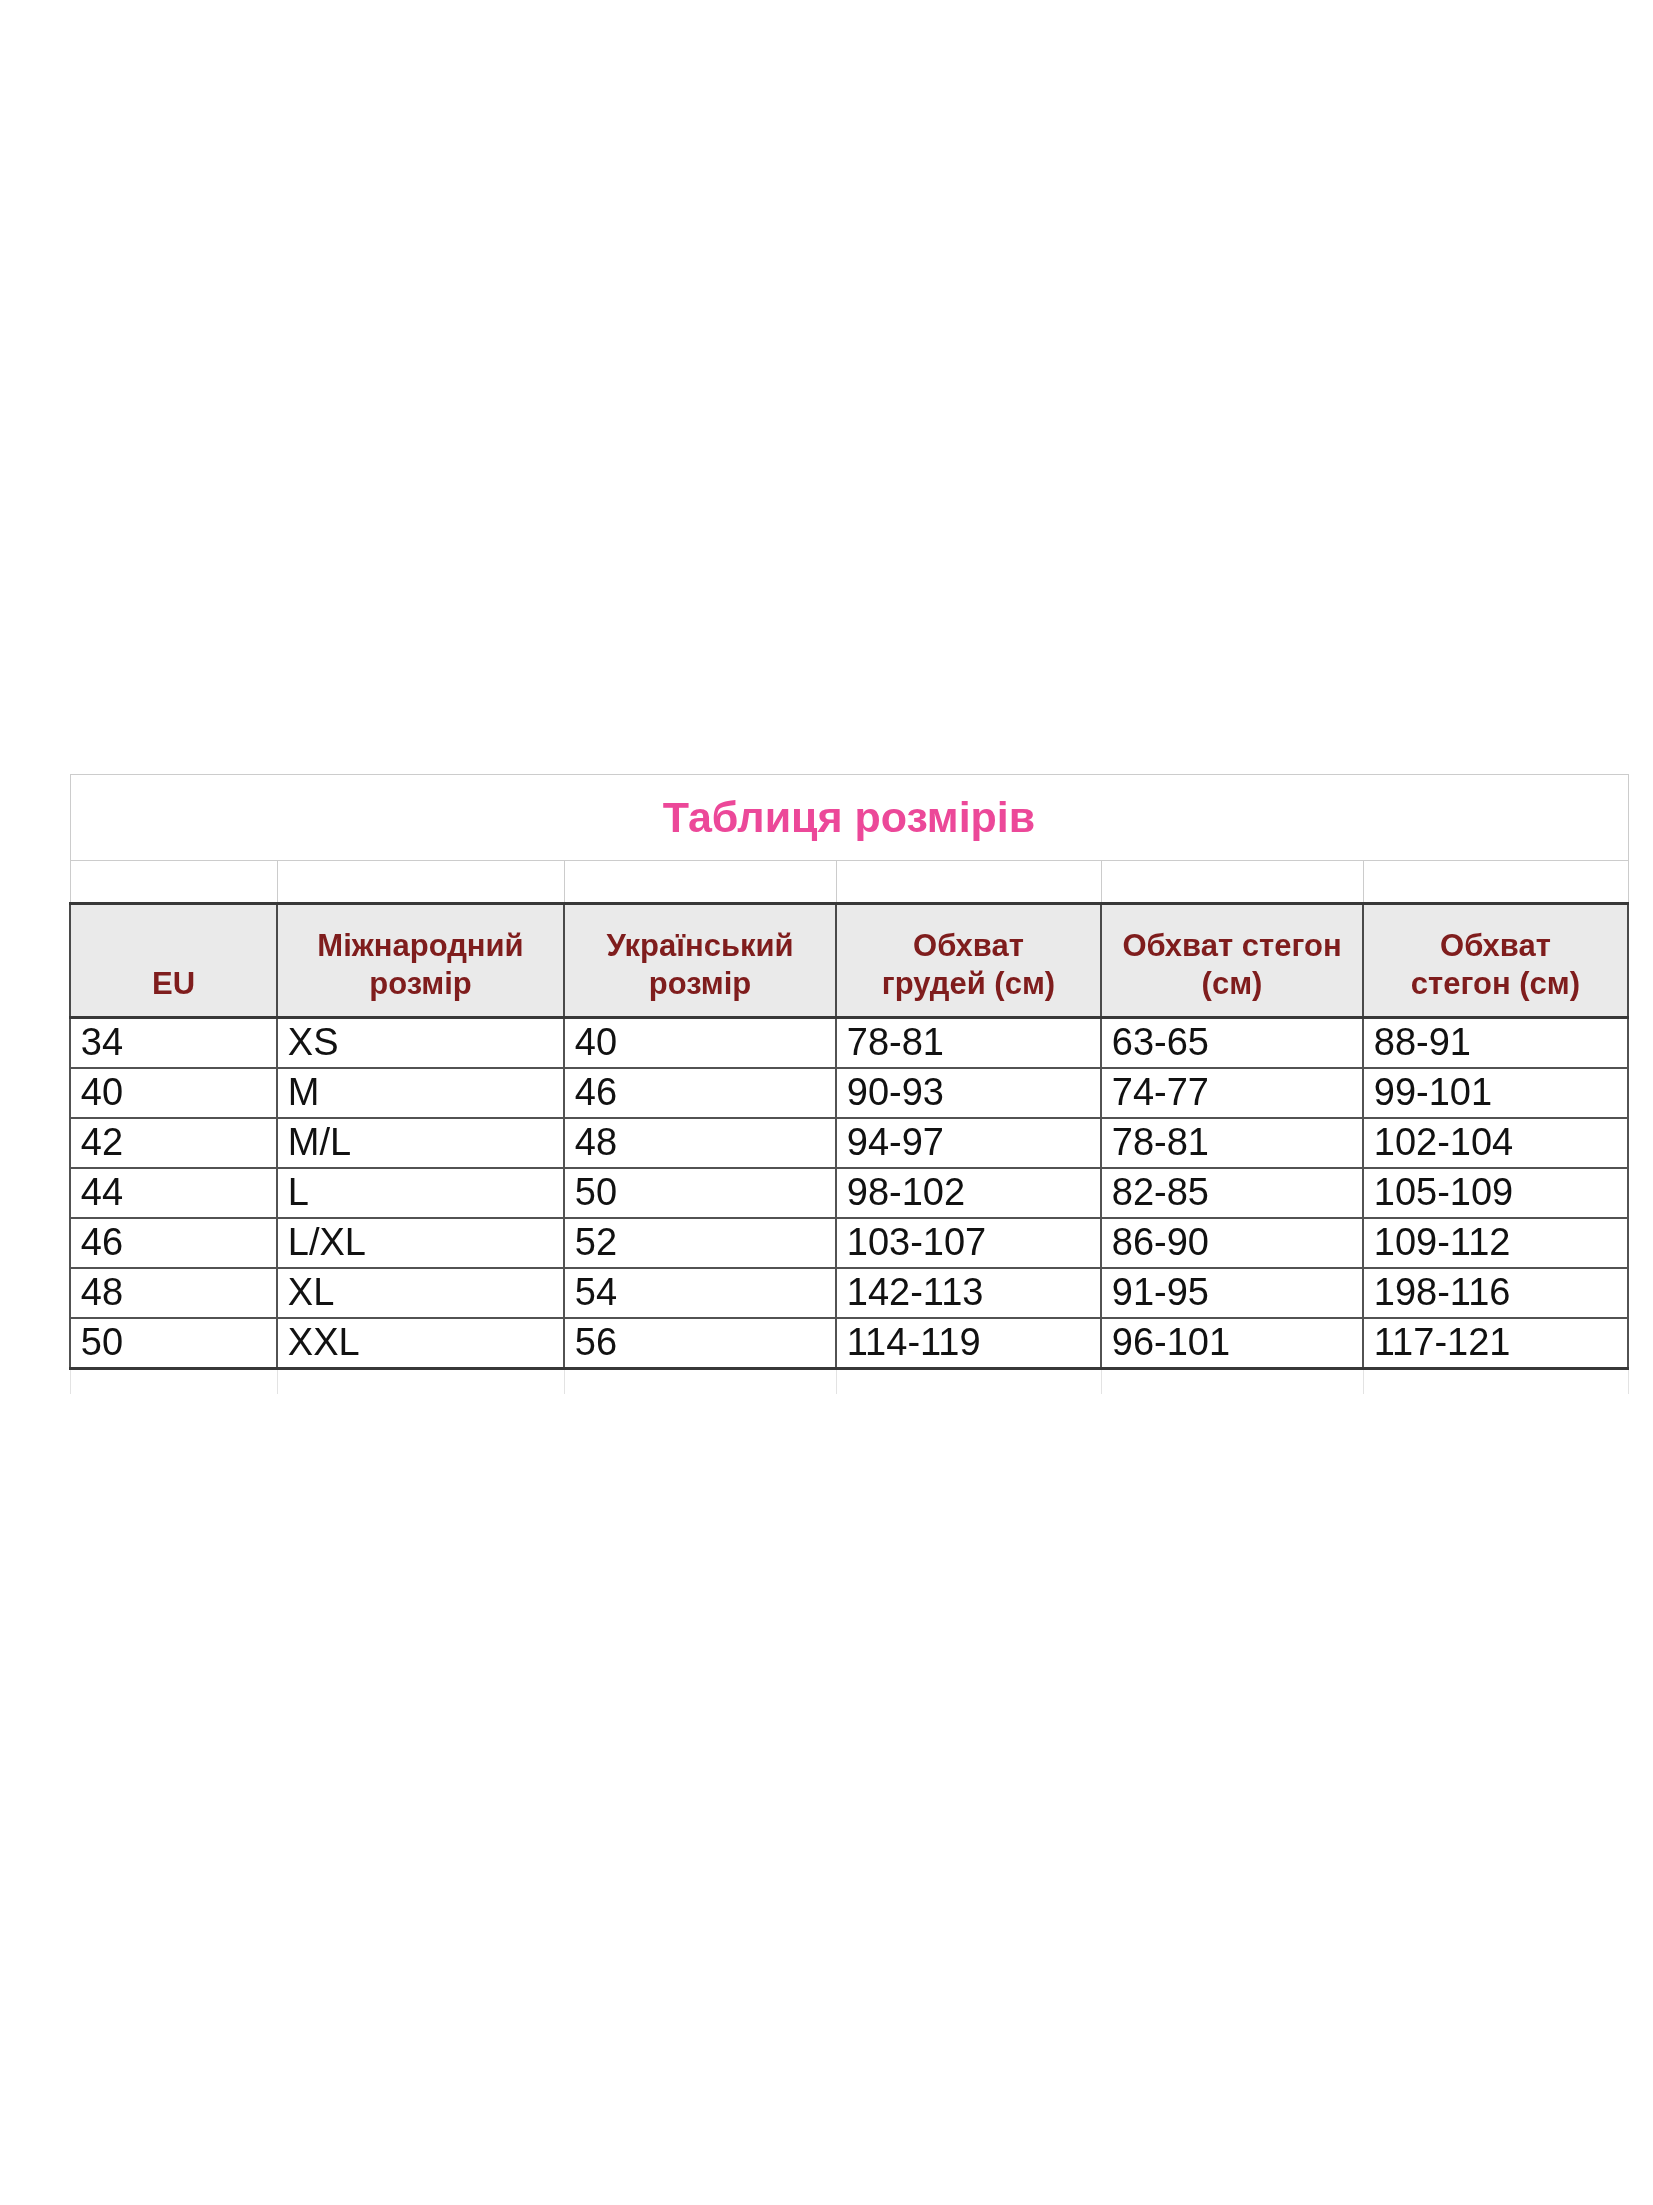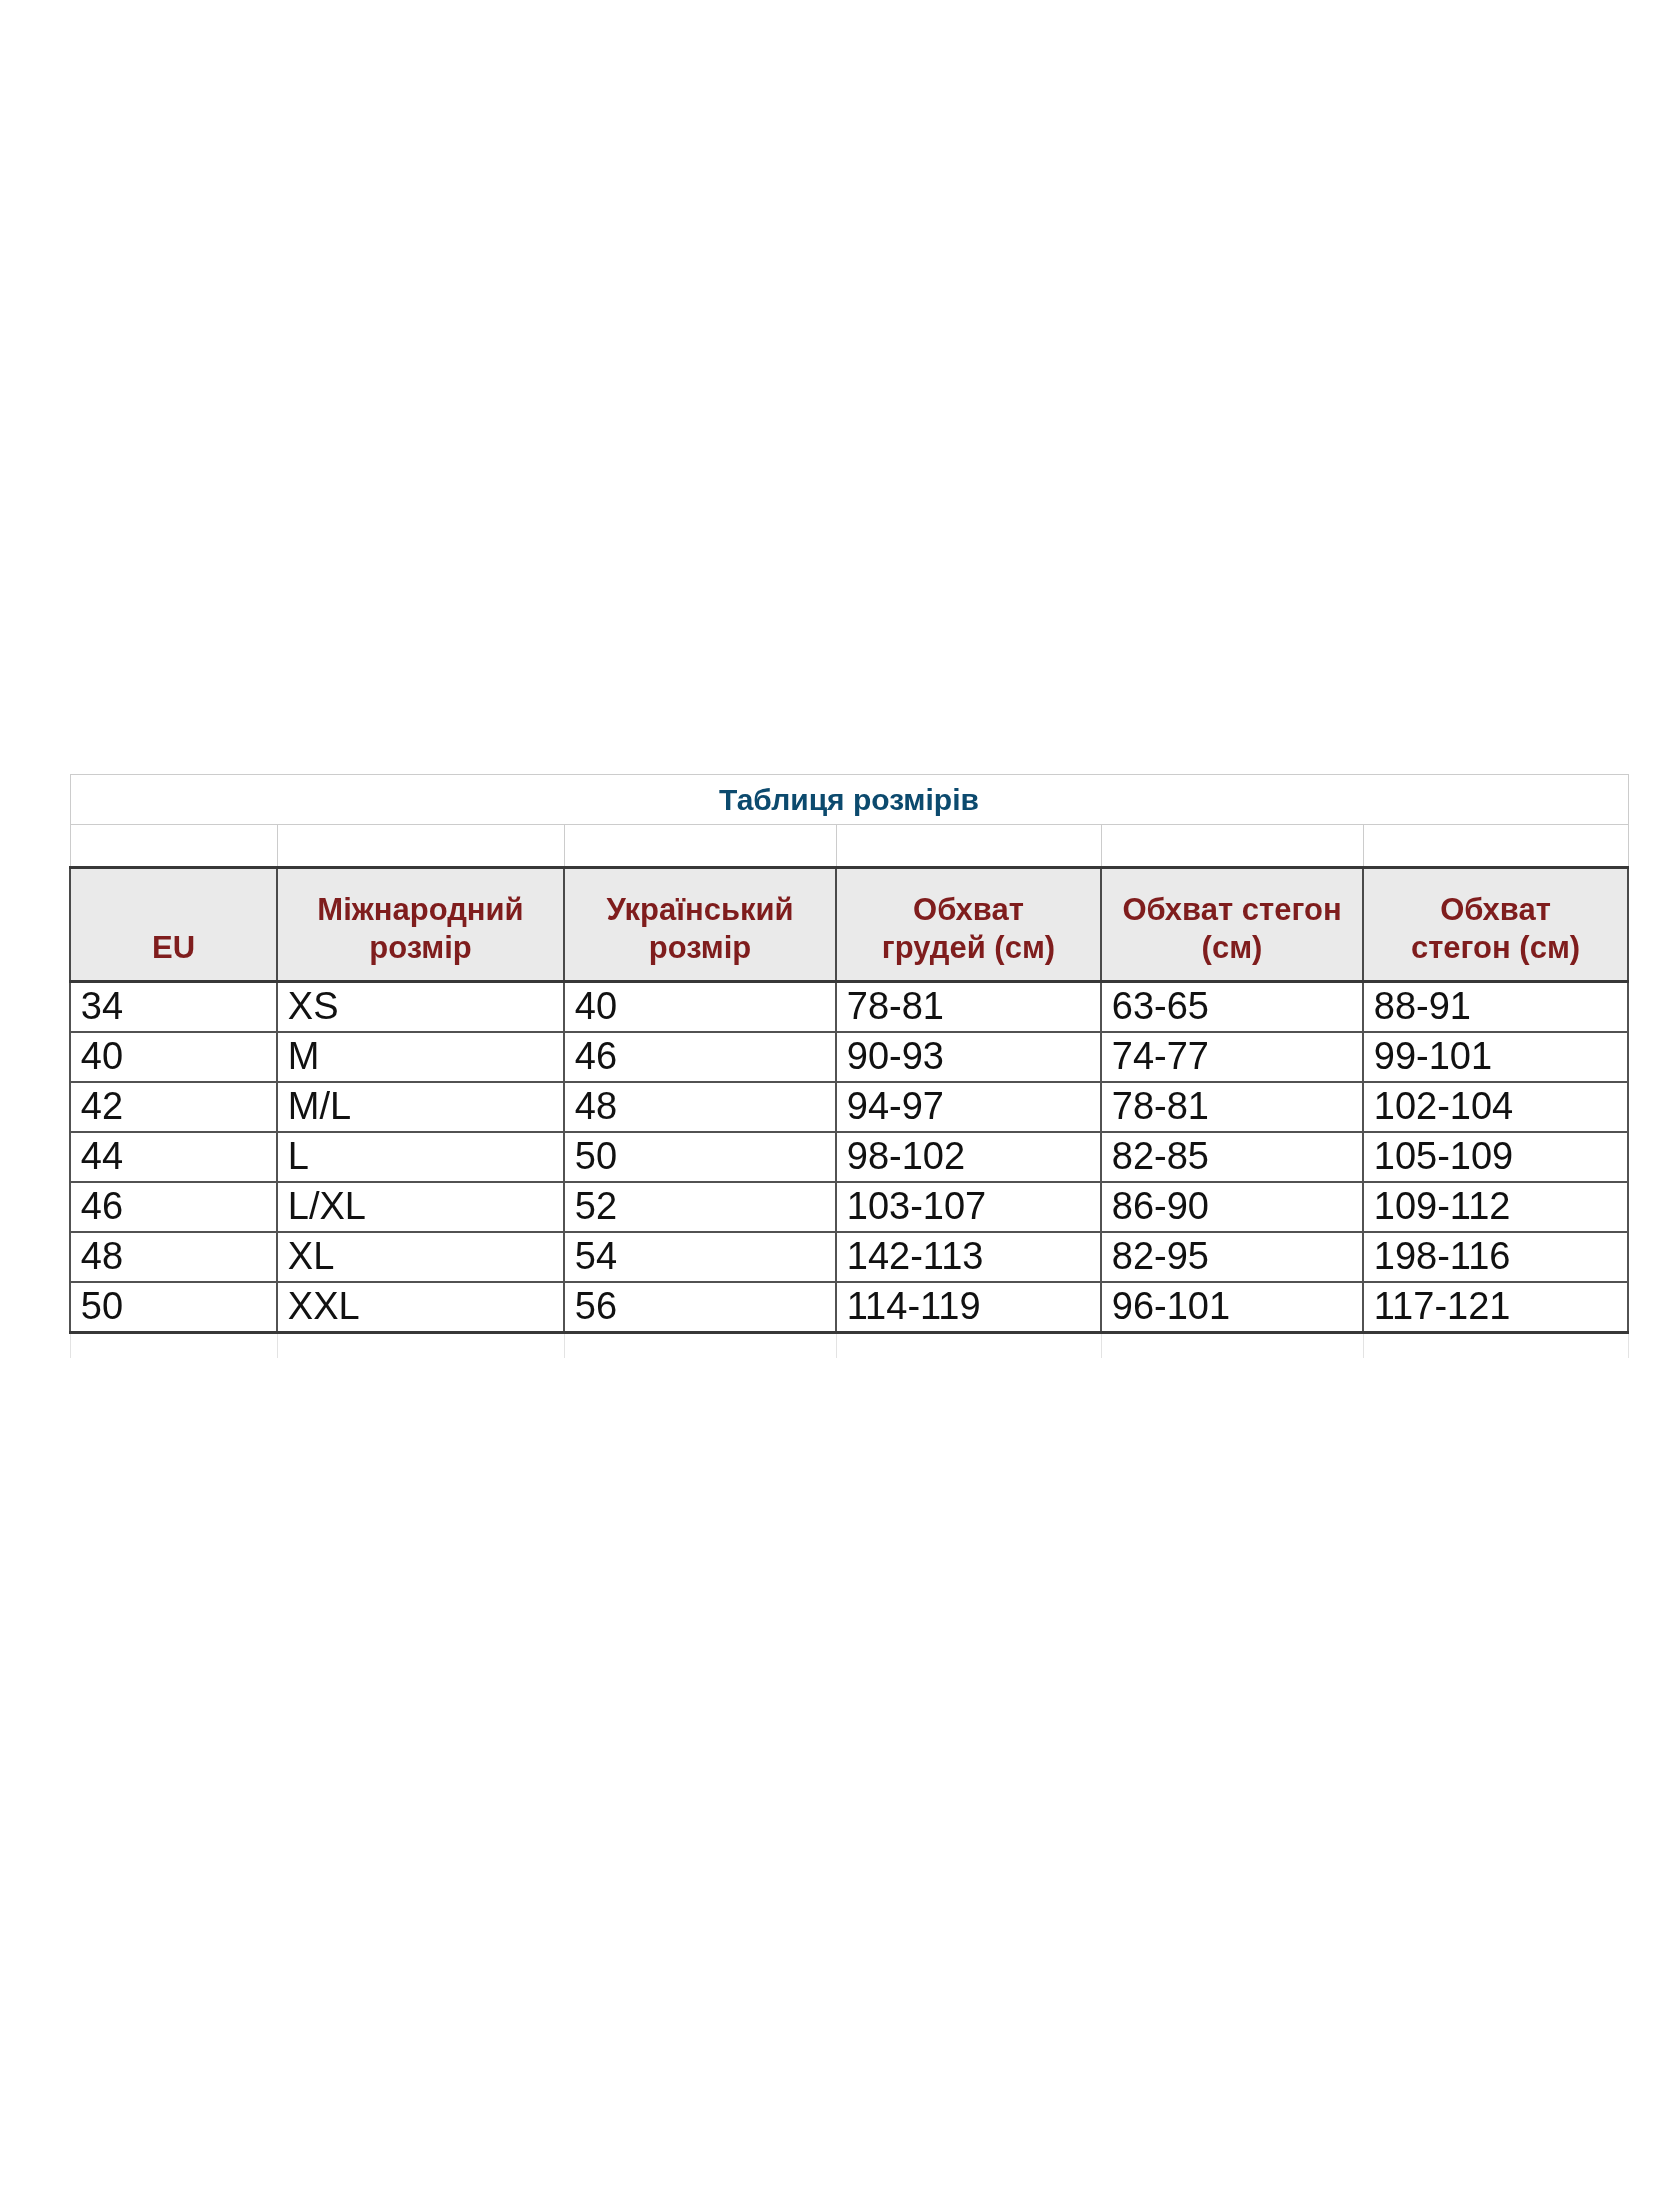--- a/index.html
+++ b/index.html
@@ -34,23 +34,23 @@
   col.c5 { width: 262px; }
   col.c6 { width: 265px; }
 
   
   td.title-cell {
     border: 1.6px solid #cccccc;
     height: 49px;
     text-align: center;
     vertical-align: middle;
     font-weight: bold;
-    font-size: 30px;
-    color: #0c4a6e;
-    padding: 0;
+    font-size: 43px;
+    color: #ec4899;
+    padding: 18px;
   }
   
   tr.spacer-row td {
     border: 1.6px solid #cccccc;
     border-bottom: none;
     height: 41px;
     padding: 0;
   }
   
   tr.header-row th {
@@ -171,21 +171,21 @@
             <td>52</td>
             <td>103-107</td>
             <td>86-90</td>
             <td>109-112</td>
           </tr>
           <tr>
             <td>48</td>
             <td>XL</td>
             <td>54</td>
             <td>142-113</td>
-            <td>82-95</td>
+            <td>91-95</td>
             <td>198-116</td>
           </tr>
           <tr>
             <td>50</td>
             <td>XXL</td>
             <td>56</td>
             <td>114-119</td>
             <td>96-101</td>
             <td>117-121</td>
           </tr>

